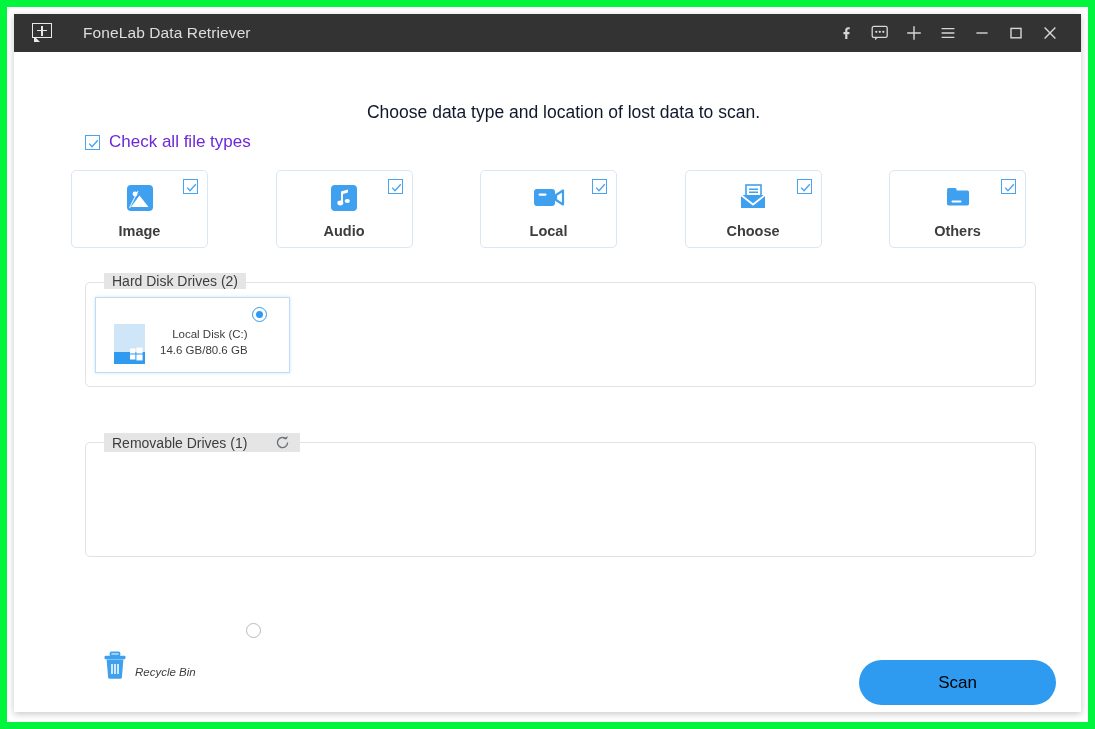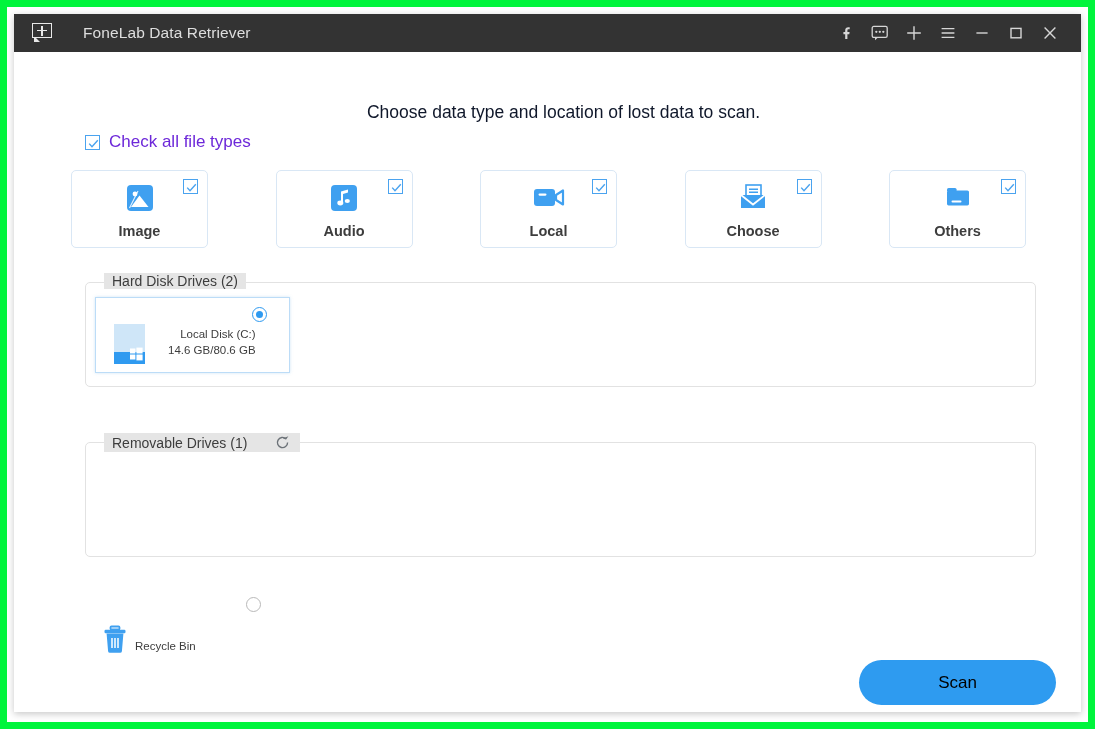--- a/index.html
+++ b/index.html
@@ -260,29 +260,29 @@
     font-size: 11.5px;
     color: #3d3d3d;
     line-height: 16px;
     white-space: nowrap;
   }
   .drive-size {
     font-size: 11.5px;
     color: #3d3d3d;
     line-height: 17px;
     white-space: nowrap;
-    margin-left: 8px;
   }
 
   
   #recycle-row {
     position: absolute;
-    left: 80px; top: 545px;
+    left: 80px; top: 571px;
     width: 230px;
     height: 60px;
+    font-style: italic;
   }
   #recycle-radio {
     position: absolute;
     left: 152px; top: 0px;
     width: 15px; height: 15px;
     border-radius: 50%;
     box-sizing: border-box;
     border: 1px solid #b9b9b9;
     background: #fff;
   }

